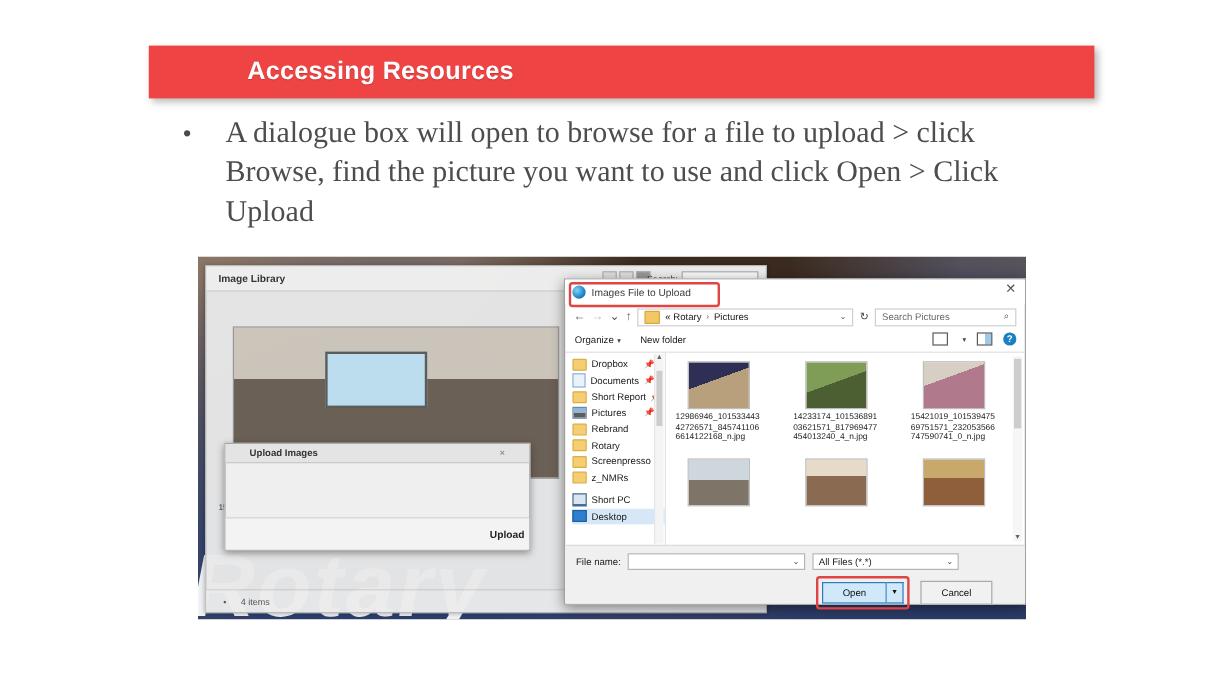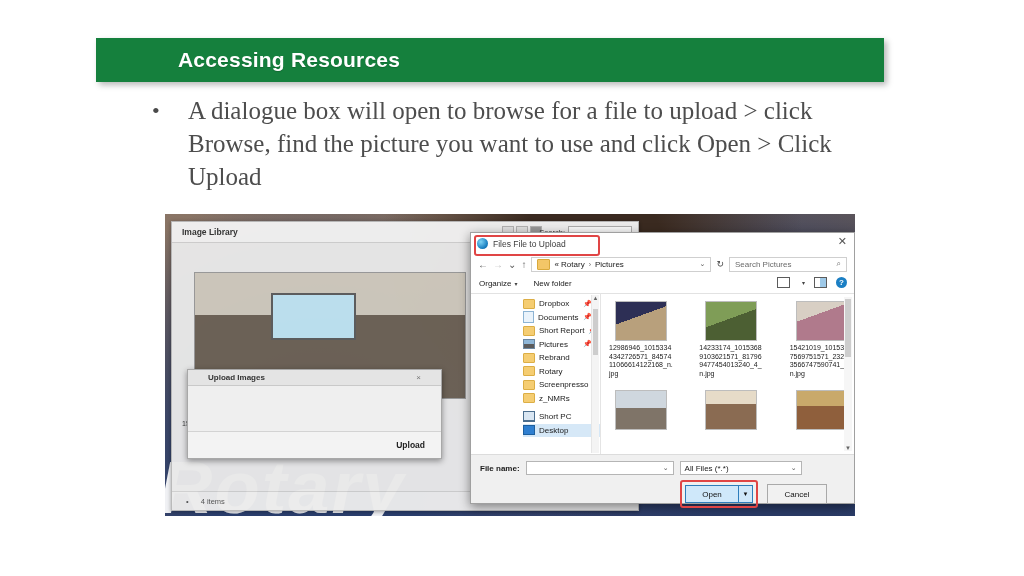--- a/index.html
+++ b/index.html
@@ -3,22 +3,22 @@
 <meta charset="utf-8">
 <style>
   html,body{margin:0;padding:0;}
   body{
     width:1024px;height:576px;background:#ffffff;overflow:hidden;
     font-family:"Liberation Sans",sans-serif;position:relative;
   }
 
   
   .banner{
-    position:absolute;left:96px;top:38px;width:788px;height:44px;
-    background:#15803d;
+    position:absolute;left:124px;top:38px;width:788px;height:44px;
+    background:#ef4444;
     box-shadow:3px 3px 6px rgba(0,0,0,.28);
     display:flex;align-items:center;
   }
   .banner-title{
     color:#ffffff;font-size:21px;font-weight:bold;letter-spacing:.2px;
     margin-left:82px;text-shadow:0 1px 1px rgba(0,0,0,.18);
   }
 
   
   .bullet-block{
@@ -121,21 +121,21 @@
   }
   .upload-row .lbl{font-size:8px;color:#222;font-weight:bold;width:34px;}
   .upload-row .fld{flex:1;height:14px;background:#fff;border:1px solid #8e8e8e;margin-right:8px;}
   .browse-btn{
     font-size:8px;color:#111;font-weight:bold;background:#e6e6e6;
     border:1px solid #9b9b9b;padding:2px 7px;
   }
   .upload-foot{
     position:absolute;left:0;right:0;bottom:0;height:26px;
     border-top:1px solid #d3d3d3;background:#f3f3f3;
-    display:flex;align-items:center;justify-content:flex-end;padding-right:16px;
+    display:flex;align-items:center;justify-content:flex-end;padding-right:4px;
   }
   .upload-btn{font-size:8.5px;font-weight:bold;color:#222;}
 
   
   .chooser{
     position:absolute;left:305px;top:18px;width:383px;height:270px;
     background:#ffffff;border:1px solid #a0a0a0;
     box-shadow:0 3px 10px rgba(0,0,0,.45);font-size:8px;color:#1a1a1a;
   }
   .ch-title{
@@ -186,21 +186,21 @@
   .cmd-item{font-size:8px;color:#1a1a1a;}
   .cmd-caret{font-size:6px;color:#444;margin-left:3px;}
   .cmd-right{position:absolute;right:7px;top:3px;display:flex;align-items:center;gap:9px;}
   .view-ico{width:11px;height:9px;border:1px solid #5b5b5b;background:#fff;}
   .pane-ico{width:11px;height:9px;border:1px solid #5b5b5b;background:linear-gradient(90deg,#fff 0 50%,#9ec9e8 50% 100%);}
   .help-ico{
     width:11px;height:11px;border-radius:50%;background:#1b7fc4;color:#fff;
     font-size:8px;display:flex;align-items:center;justify-content:center;font-weight:bold;
   }
 
-  .ch-main{position:absolute;left:0;right:0;top:60px;bottom:48px;display:flex;margin-left:46px;}
+  .ch-main{position:absolute;left:0;right:0;top:60px;bottom:48px;display:flex;}
   .ch-nav{
     width:84px;border-right:1px solid #e4e4e4;padding:4px 0 0 6px;box-sizing:border-box;
     position:relative;
   }
   .navitem{display:flex;align-items:center;height:13.5px;gap:4px;}
   .navitem .lbl{font-size:8px;color:#1a1a1a;white-space:nowrap;}
   .navitem .pin{margin-left:auto;margin-right:8px;font-size:7px;color:#9a9a9a;}
   .ic-folder{width:10px;height:8px;background:#f5cd72;border:1px solid #dcae45;border-radius:1px;flex:0 0 10px;}
   .ic-doc{width:9px;height:10px;background:#eaf3fb;border:1px solid #8db4d4;flex:0 0 9px;}
   .ic-pic{width:10px;height:8px;background:linear-gradient(180deg,#8fb7d8 0 55%,#5c5c5c 55% 100%);border:1px solid #6d88a1;flex:0 0 10px;}
@@ -226,21 +226,21 @@
     position:absolute;right:2px;top:4px;bottom:4px;width:8px;background:#f6f6f6;
   }
   .files-scroll .bar{position:absolute;left:1px;right:1px;top:2px;height:58px;background:#cdcdcd;}
   .files-scroll .dn{position:absolute;left:0;right:0;bottom:0;font-size:6px;text-align:center;color:#666;}
 
   .ch-foot{
     position:absolute;left:0;right:0;bottom:0;height:48px;background:#f0f0f0;
     border-top:1px solid #dcdcdc;
   }
   .fn-row{display:flex;align-items:center;gap:6px;padding:6px 9px 0 9px;}
-  .fn-lbl{font-size:8px;color:#1a1a1a;font-weight:bold;}
+  .fn-lbl{font-size:8px;color:#1a1a1a;}
   .fn-input{
     width:148px;height:14px;background:#fff;border:1px solid #b5b5b5;
     display:flex;align-items:center;padding:0 4px;box-sizing:border-box;
   }
   .fn-caret{margin-left:auto;font-size:7px;color:#555;}
   .ft-input{
     width:122px;height:14px;background:#fff;border:1px solid #b5b5b5;
     display:flex;align-items:center;padding:0 4px;box-sizing:border-box;gap:43px;
   }
   .ft-text{font-size:8px;color:#1a1a1a;}
@@ -308,21 +308,21 @@
       <div class="upload-x">×</div>
     </div>
     <div class="upload-foot">
       <div class="upload-btn">Upload</div>
     </div>
   </div>
 
   <div class="chooser">
     <div class="ch-title">
       <div class="ie-icon"></div>
-      <div class="ch-title-text">Files File to Upload</div>
+      <div class="ch-title-text">Images File to Upload</div>
       <div class="ch-title-hl"></div>
       <div class="ch-close">✕</div>
     </div>
 
     <div class="ch-addr">
       <span class="nav-arrow">←</span>
       <span class="nav-arrow dim">→</span>
       <span class="nav-arrow">⌄</span>
       <span class="nav-arrow">↑</span>
       <div class="crumb-box">

